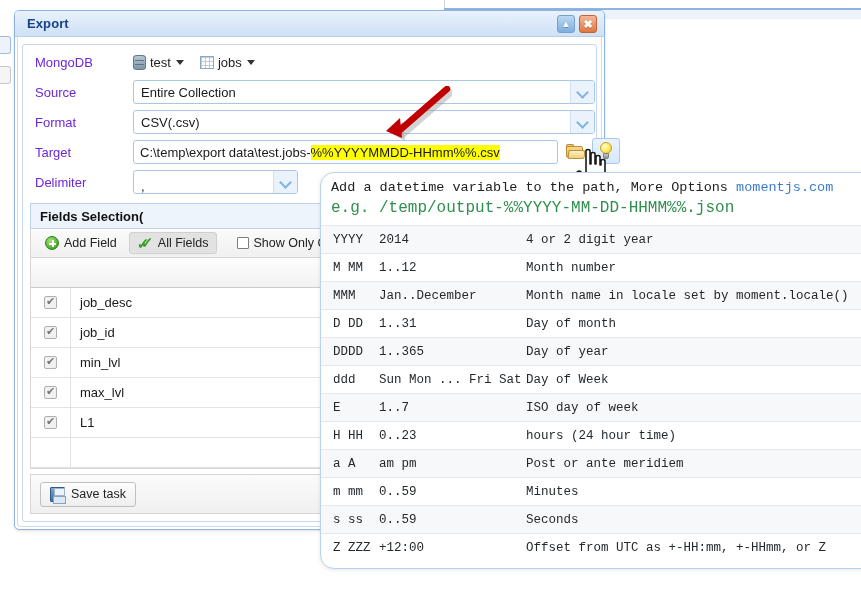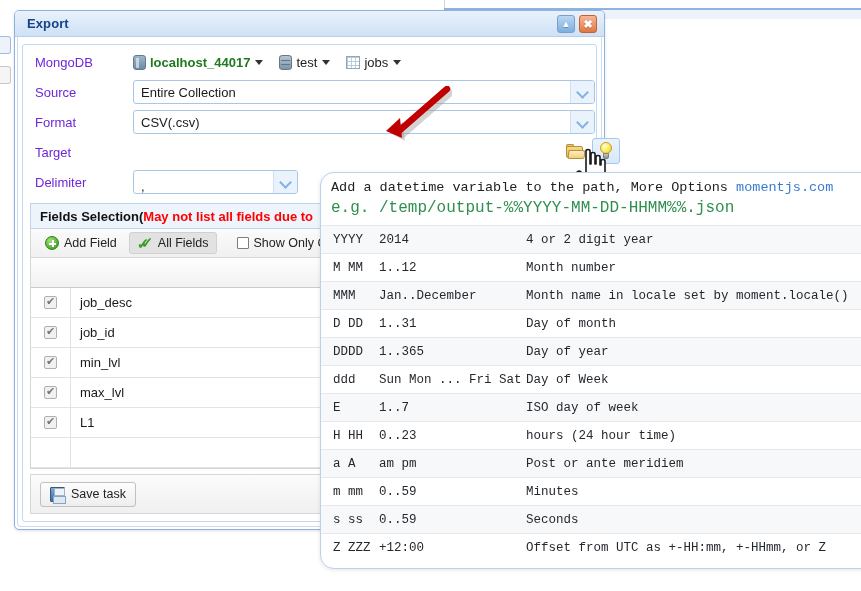--- a/index.html
+++ b/index.html
@@ -344,25 +344,20 @@
     </div>
 
     <div class="body-area">
 
       <div class="form">
 
         <div class="row" style="top:2px;">
           <div class="row-label">MongoDB</div>
           <div class="field-wrap mongo-row">
             <div class="mongo-item">
-              <span class="icn-server"></span>
-              <span class="lbl server">localhost_44017</span>
-              <span class="caret-down"></span>
-            </div>
-            <div class="mongo-item">
               <span class="icn-db"></span>
               <span class="lbl plain">test</span>
               <span class="caret-down"></span>
             </div>
             <div class="mongo-item">
               <span class="icn-grid"></span>
               <span class="lbl plain">jobs</span>
               <span class="caret-down"></span>
             </div>
           </div>
@@ -387,20 +382,26 @@
               <span>CSV(.csv)</span>
               <span class="arrow">
                   <span class="chev"></span>
                 </span>
             </div>
           </div>
         </div>
 
         <div class="row" style="top:92px;">
           <div class="row-label">Target</div>
+          <div class="field-wrap" style="width:425px;">
+            <div class="txtinput">
+              <span>C:\temp\export data\test.jobs-</span>
+                <span class="hl">%%YYYYMMDD-HHmm%%.csv</span>
+            </div>
+          </div>
           <div class="icon-btn" style="position:absolute;left:538px;top:1px;">
             <span class="icn-folder">
               <span class="tab"></span>
                 <span class="back"></span>
                 <span class="front"></span>
             </span>
           </div>
           <div class="icon-btn active" style="position:absolute;left:569px;top:1px;">
             <span class="icn-bulb">
               <span class="glass"></span>
@@ -417,21 +418,20 @@
               <span class="arrow">
                   <span class="chev"></span>
                 </span>
             </div>
           </div>
         </div>
       </div>
 
       <div class="fs-header">
         <span>Fields Selection(</span>
-          <span class="warn">May not list all fields due to</span>
       </div>
 
       <div class="fs-toolbar">
         <div class="tb-btn">
           <span class="icn-plus"></span>
           <span>Add Field</span>
         </div>
         <div class="tb-btn pressed">
           <span class="icn-check2">
               <span class="a">✓</span>

